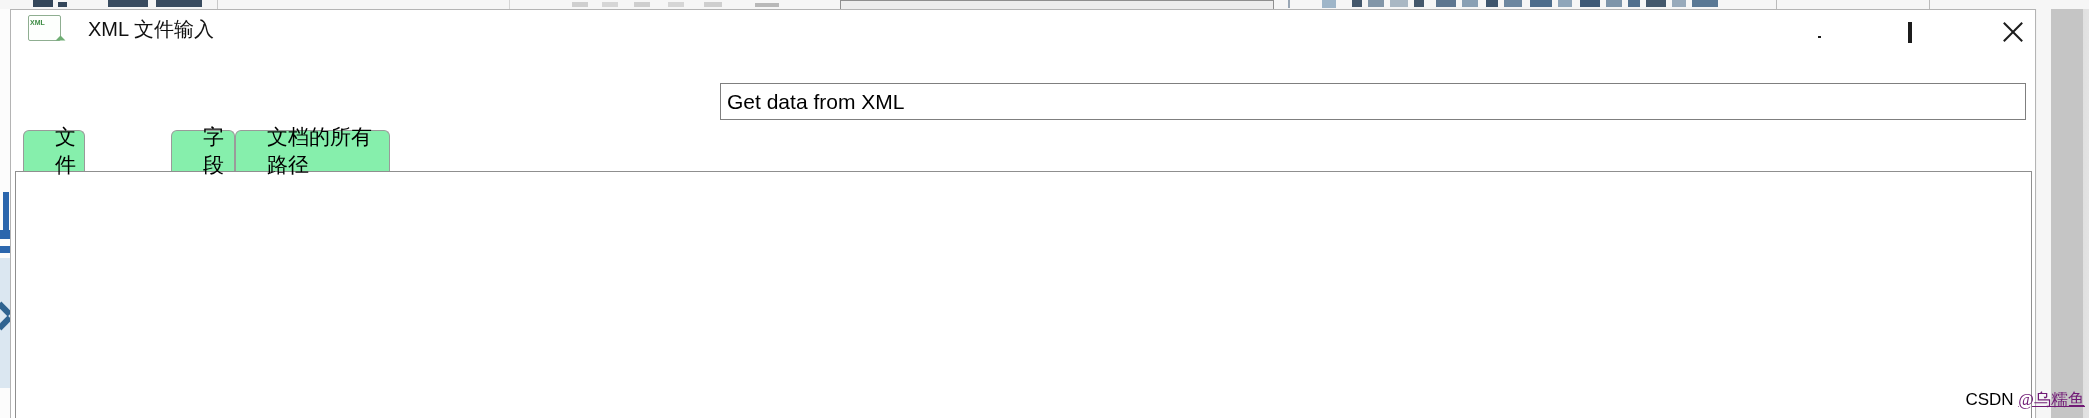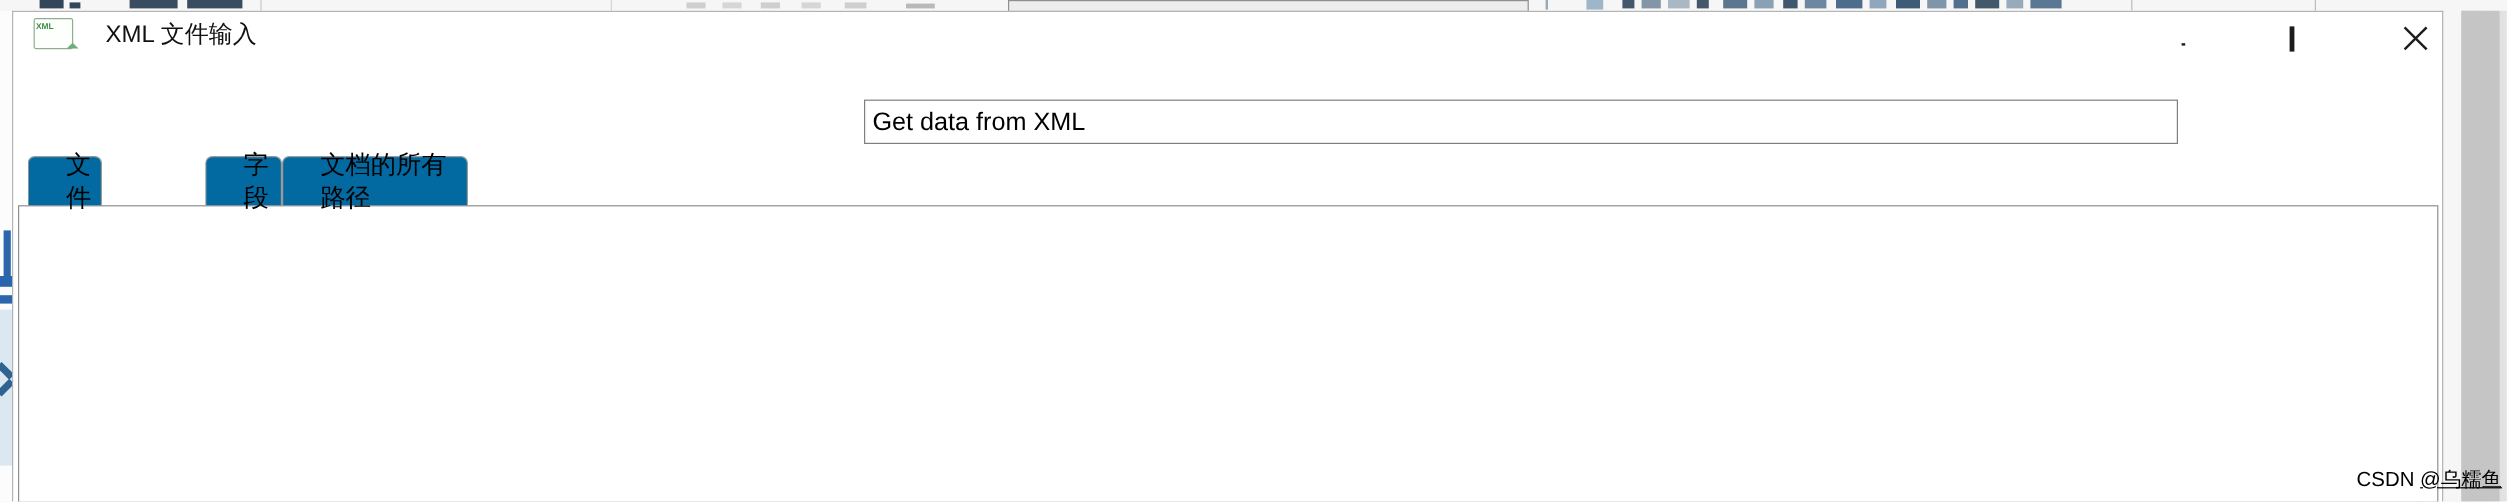--- a/index.html
+++ b/index.html
@@ -35,26 +35,26 @@
   .glyph-max{width:21px;height:21px;border:2px solid #1c1c1c;background:#fff;}
   .glyph-close{position:relative;width:26px;height:26px;}
   .glyph-close i{position:absolute;left:0;top:12px;width:26px;height:2px;background:#1c1c1c;display:block;}
   .glyph-close i:first-child{transform:rotate(45deg);}
   .glyph-close i:last-child{transform:rotate(-45deg);}
   
   .f-label{font-size:21px;line-height:27px;text-align:right;white-space:nowrap;color:#000;}
   .txt-input{border:1px solid #7f7f7f;background:#fff;font-family:"Liberation Sans",sans-serif;
              font-size:21px;padding:0 0 0 6px;color:#000;outline:none;}
   .step-label{left:300px;top:53px;width:383px;}
-  .step-input{left:709px;top:73px;width:1095px;height:37px;}
+  .step-input{left:709px;top:73px;width:1306px;height:37px;}
   
   .tab-panel{left:4px;top:161px;width:2017px;height:248px;background:#fff;
              border:1px solid #8f8f8f;z-index:1;}
   .tab{position:absolute;display:flex;align-items:center;justify-content:center;
-       font-size:21px;background:#0369a1;border:1px solid #9a9a9a;border-bottom:none;
+       font-size:21px;background:#86efac;border:1px solid #9a9a9a;border-bottom:none;
        border-radius:6px 6px 0 0;z-index:3;}
   .tab-file{left:12px;top:120px;width:62px;height:41px;}
   .tab-content{left:74px;top:117px;width:98px;height:45px;background:#fff;z-index:4;
                border-radius:8px 46px 0 0 / 8px 44px 0 0;
                padding-right:26px;}
   .tab-fields{left:160px;top:120px;width:64px;height:41px;z-index:2;
               justify-content:flex-end;padding-right:8px;}
   .tab-other{left:224px;top:120px;width:155px;height:41px;}
   
   .grp{left:28px;top:177px;width:1976px;height:240px;border:1px solid #e0e0e0;
@@ -79,21 +79,21 @@
   .chev{width:11px;height:11px;border-right:2px solid #555;border-bottom:2px solid #555;
         transform:rotate(45deg) translate(-2px,-2px);}
   .lbl-ns{left:300px;top:341px;width:418px;}
   .cb-ns{left:727px;top:341px;}
   .lbl-ic{left:300px;top:377px;width:418px;}
   .cb-ic{left:727px;top:378px;}
   .checkbox{width:25px;height:25px;border:2px solid #3f3f3f;background:#fff;}
   
   .watermark{right:4px;top:388px;font-size:17px;white-space:nowrap;z-index:9;}
   .wm-prefix{color:#000000;}
-  .wm-handle{color:#000000;text-decoration:underline;}
+  .wm-handle{color:#701a75;text-decoration:underline;font-family:Liberation Serif, serif;}
 </style>
 </head>
 <body>
 
 <div class="abs top-strip">
   <div class="frag" style="left:33px;width:20px;height:7px;background:#34465a;"></div>
   <div class="frag" style="left:58px;top:2px;width:9px;height:5px;background:#34465a;"></div>
   <div class="frag" style="left:108px;width:40px;height:7px;background:#3a4c60;"></div>
   <div class="frag" style="left:156px;width:46px;height:7px;background:#3a4c60;"></div>
   <div class="frag" style="left:217px;width:1px;height:9px;background:#c9c9c9;"></div>

